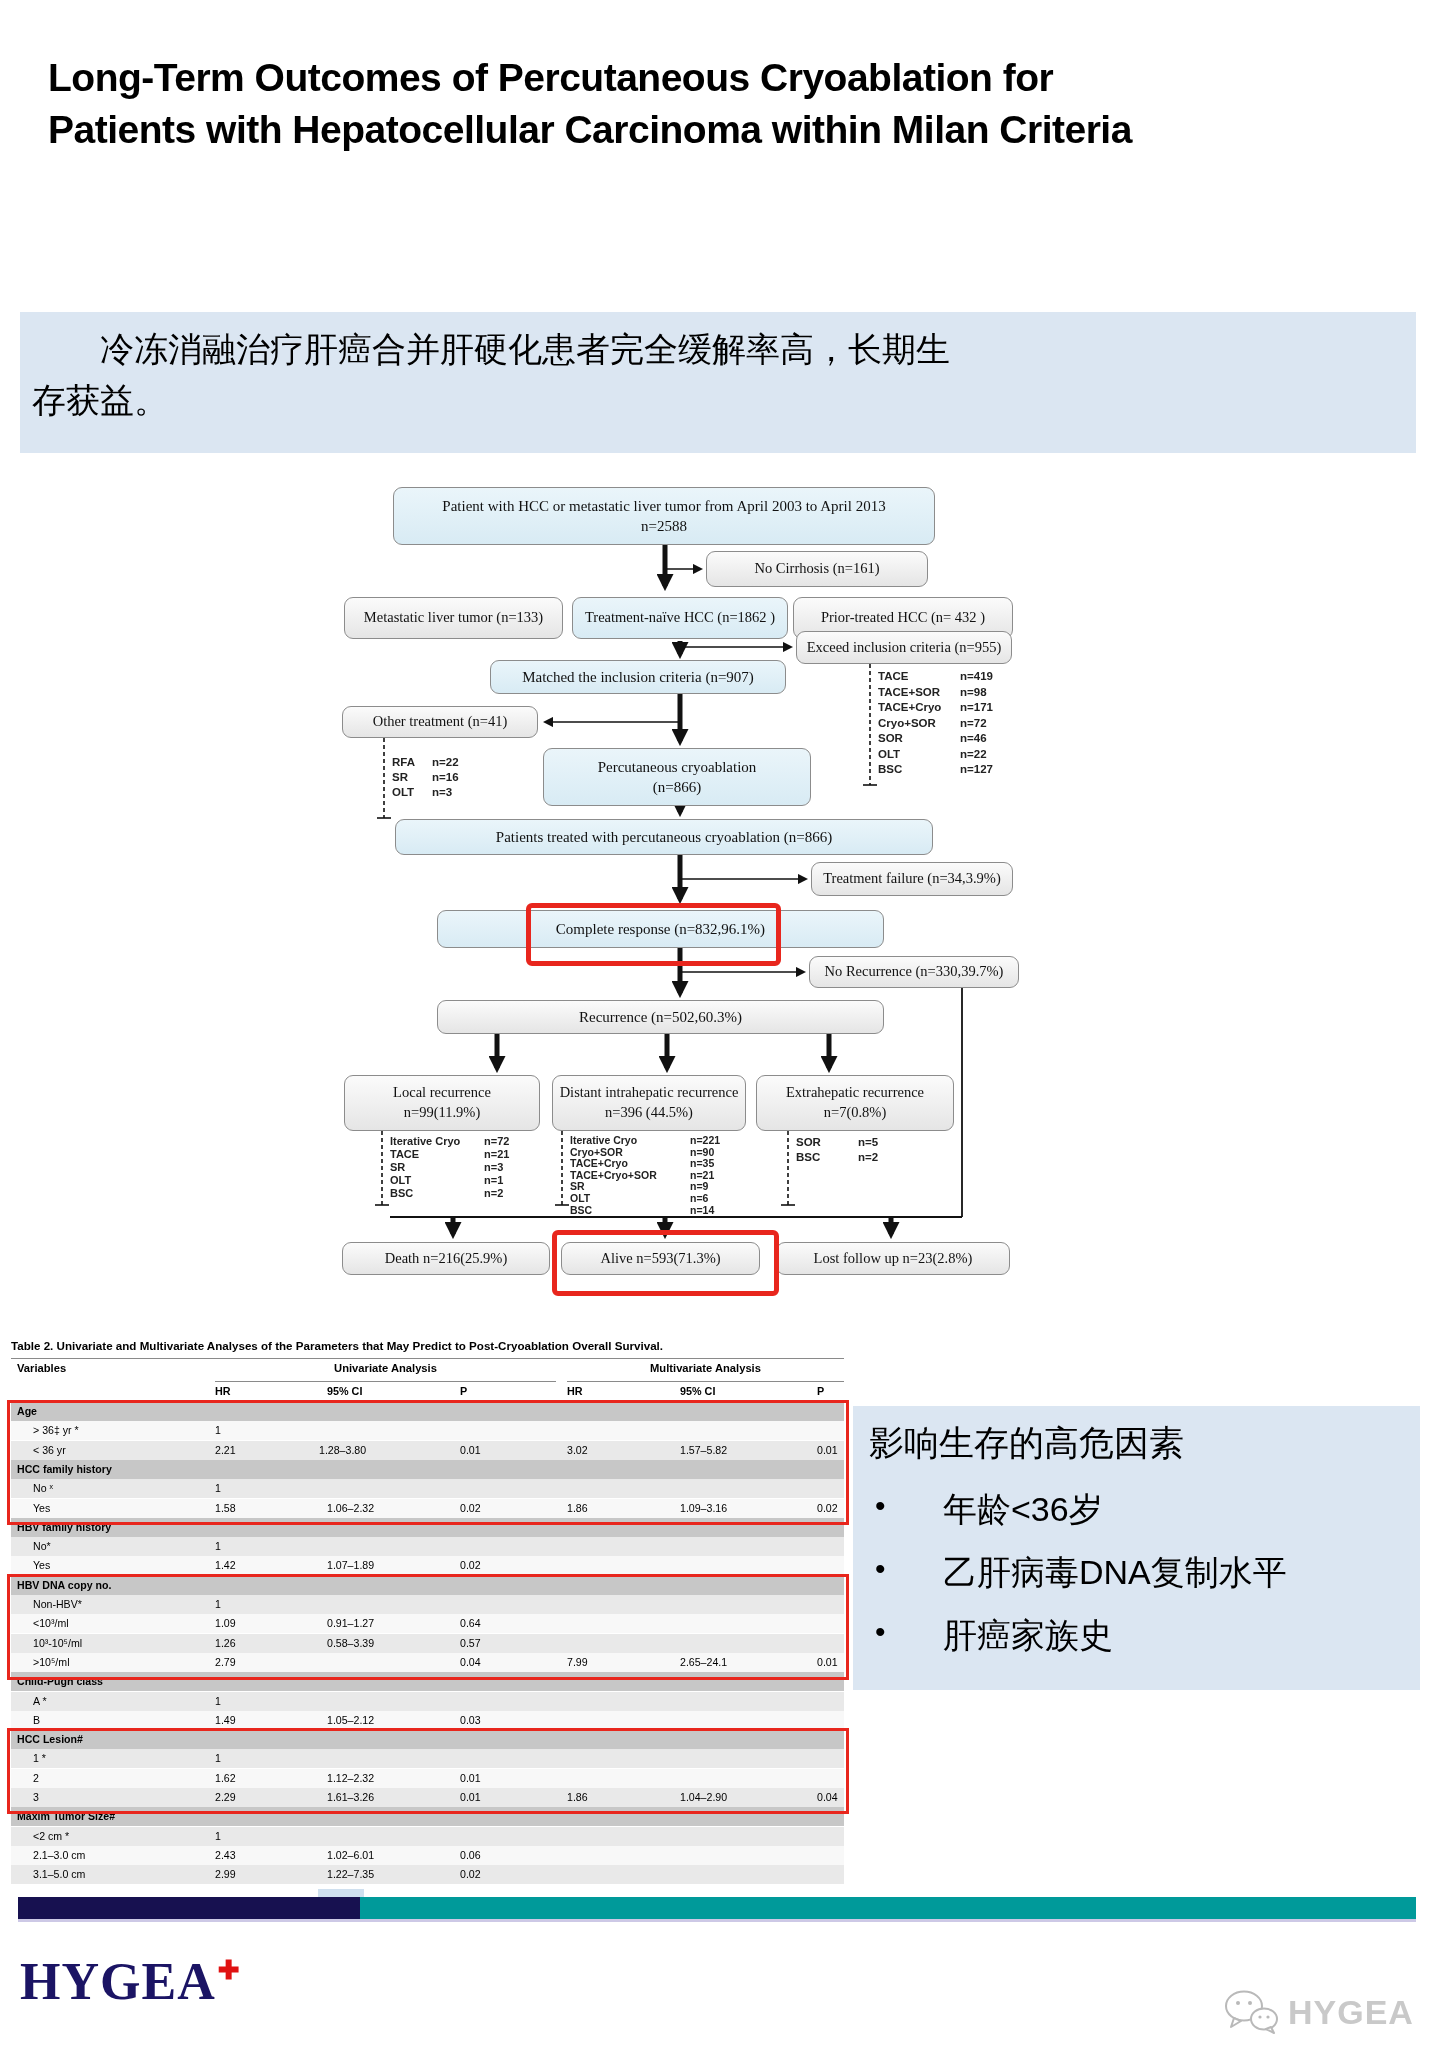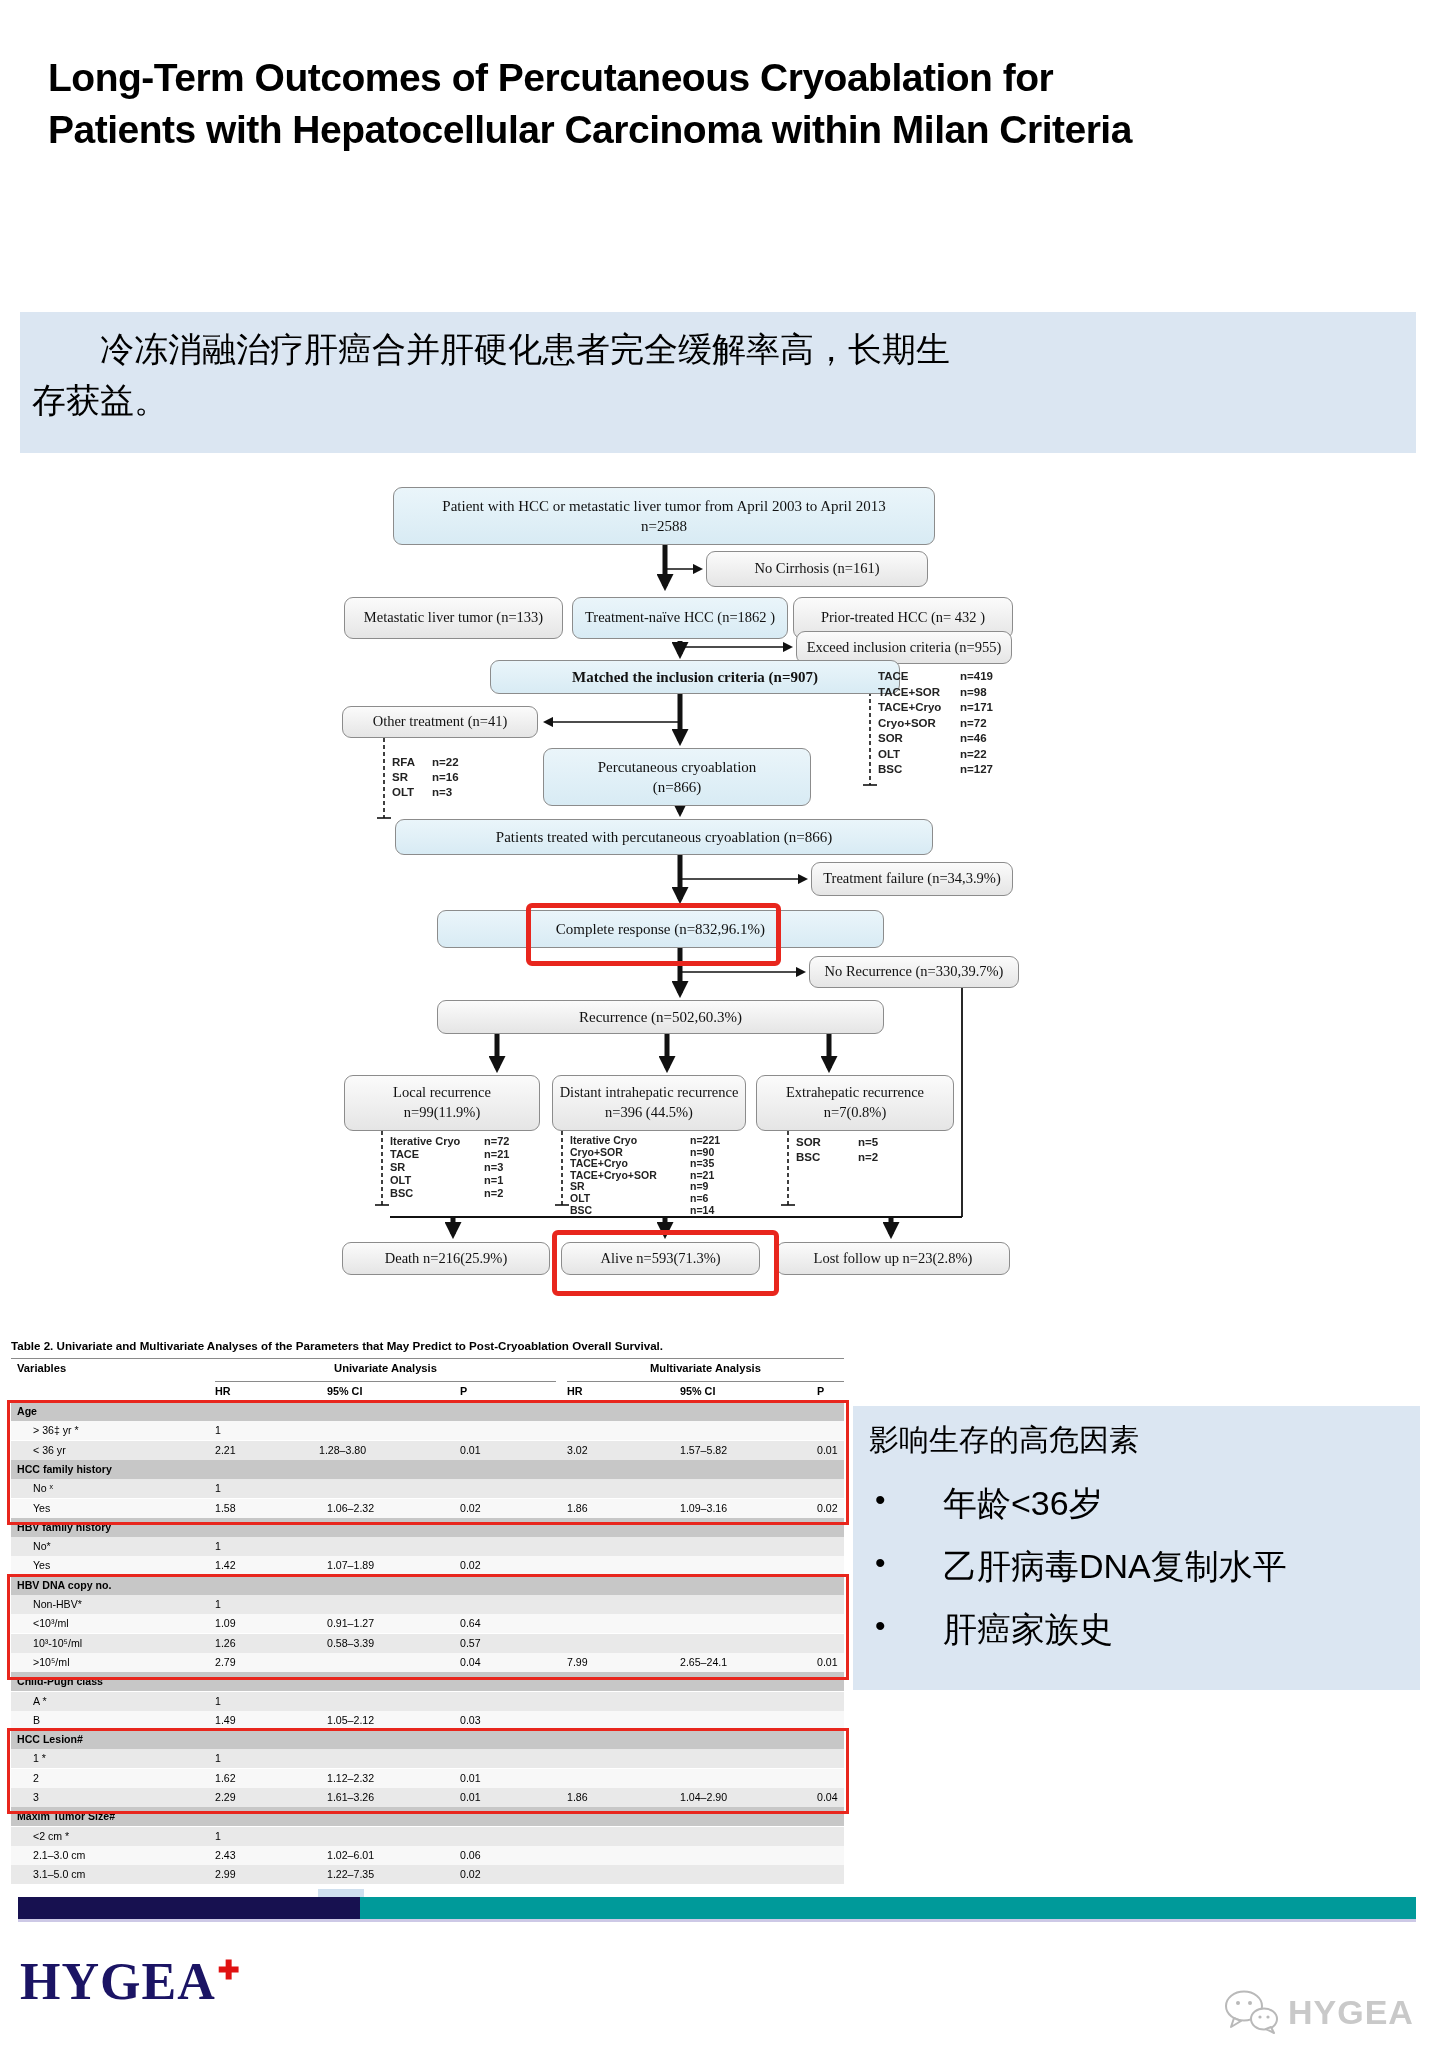--- a/index.html
+++ b/index.html
@@ -40,21 +40,21 @@
   .t2 .sh{position:absolute;top:48px;font-weight:bold;font-size:10.8px;}
   .t-row{position:absolute;left:0;width:833px;height:19px;line-height:19.3px;}
   .t-row span{position:absolute;white-space:nowrap;}
   .t-row.sec{background:#c7c7c7;font-weight:bold;}
   .t-row.g{background:#e9e9e9;}
   .t-row.w{background:#f8f8f8;}
   .t2 .trb{position:absolute;border:3px solid #e8261d;pointer-events:none;}
 
   
   .keys{left:853px;top:1406px;width:567px;height:284px;background:#dbe6f2;padding:14px 0 0 16px;box-sizing:border-box;}
-  .keys .kt{font-size:30px;}
+  .keys .kt{font-size:35px;}
   .keys ul{list-style:none;margin:20px 0 0 0;padding:0;}
   .keys li{position:relative;font-size:34px;padding-left:74px;margin-bottom:17px;}
   .keys li::before{content:"•";position:absolute;left:6px;top:2px;font-size:30px;}
 
   
   .bar-navy{left:18px;top:1897px;width:342px;height:22px;background:#171150;}
   .bar-teal{left:360px;top:1897px;width:1056px;height:22px;background:#009a9a;}
   .bar-notch{left:318px;top:1889px;width:46px;height:8px;background:#cfe0ef;}
   .bar-sub{left:18px;top:1919px;width:1398px;height:3px;background:#cdc9e6;}
   .logo{left:20px;top:1952px;font-family:"Liberation Serif","DejaVu Serif",serif;
@@ -126,21 +126,21 @@
     </svg>
     <div class="redbox" style="left:186px;top:418px;width:245px;height:53px;"></div>
     <div class="redbox" style="left:212px;top:745px;width:217px;height:56px;"></div>
   <div class="fcb blue" style="left: 53px; top: 2px; width: 542px; height: 58px;">Patient with HCC or metastatic liver tumor from April 2003 to April 2013
 n=2588</div>
       <div class="fcb gray small" style="left: 366px; top: 66px; width: 222px; height: 36px;">No Cirrhosis (n=161)</div>
       <div class="fcb gray small" style="left: 4px; top: 112px; width: 219px; height: 42px;">Metastatic liver tumor  (n=133)</div>
       <div class="fcb blue small" style="left: 232px; top: 112px; width: 216px; height: 42px;">Treatment-naïve  HCC (n=1862 )</div>
       <div class="fcb gray small" style="left: 453px; top: 112px; width: 220px; height: 42px;">Prior-treated HCC (n= 432 )</div>
       <div class="fcb gray small" style="left: 456px; top: 146px; width: 216px; height: 33px;">Exceed inclusion criteria (n=955)</div>
-      <div class="fcb blue" style="left: 150px; top: 175px; width: 410px; height: 34px; font-weight: bold;">Matched the inclusion criteria (n=907)</div>
+      <div class="fcb blue" style="left: 150px; top: 175px; width: 296px; height: 34px;">Matched the inclusion criteria (n=907)</div>
       <div class="fcb gray small" style="left: 2px; top: 221px; width: 196px; height: 32px;">Other treatment (n=41)</div>
       <div class="fcb blue" style="left: 203px; top: 263px; width: 268px; height: 58px;">Percutaneous cryoablation
 (n=866)</div>
       <div class="fcb blue" style="left: 55px; top: 334px; width: 538px; height: 36px;">Patients treated with percutaneous cryoablation (n=866)</div>
       <div class="fcb gray small" style="left: 471px; top: 377px; width: 202px; height: 34px;">Treatment failure (n=34,3.9%)</div>
       <div class="fcb blue" style="left: 97px; top: 425px; width: 447px; height: 38px;">Complete response (n=832,96.1%)</div>
       <div class="fcb gray small" style="left: 469px; top: 471px; width: 210px; height: 32px;">No Recurrence (n=330,39.7%)</div>
       <div class="fcb gray" style="left: 97px; top: 515px; width: 447px; height: 34px;">Recurrence (n=502,60.3%)</div>
       <div class="fcb gray small" style="left: 4px; top: 590px; width: 196px; height: 56px;">Local recurrence
 n=99(11.9%)</div>

